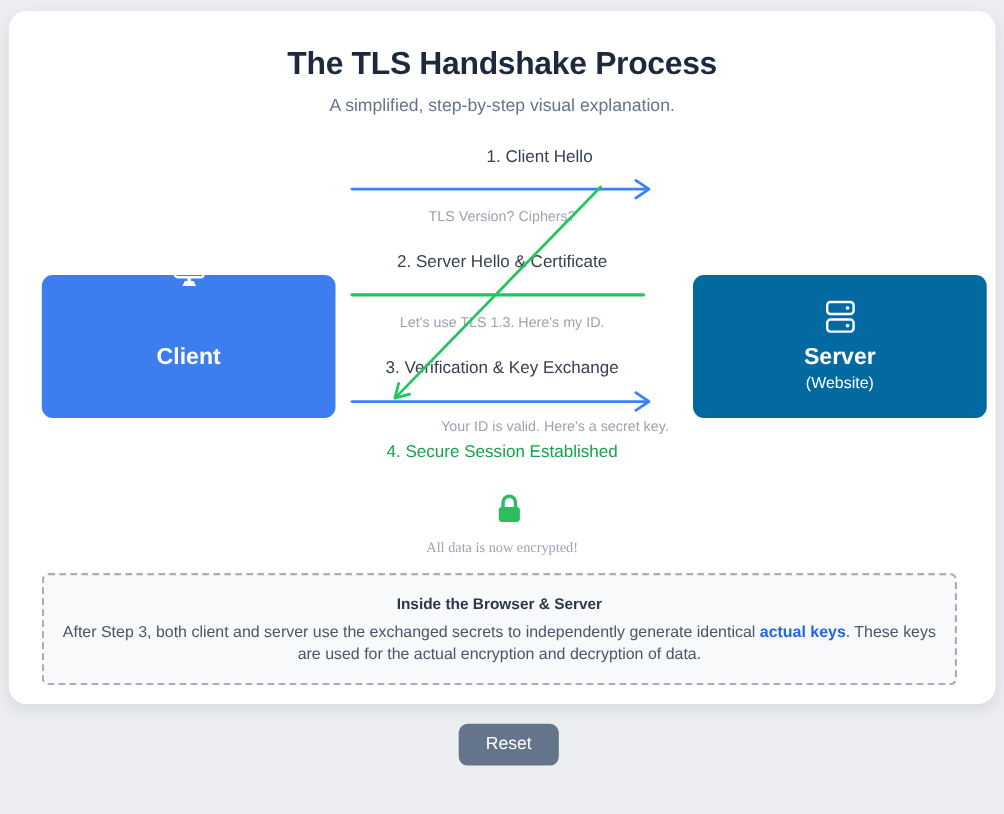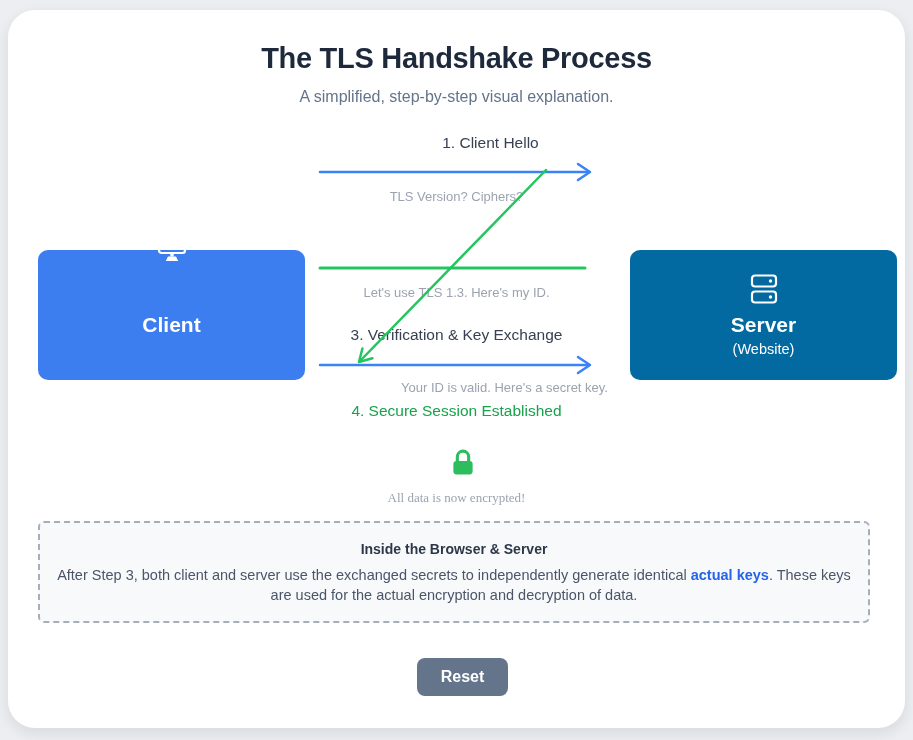--- a/index.html
+++ b/index.html
@@ -5,23 +5,23 @@
   html,body{margin:0;padding:0;}
   body{
     width:913px;height:740px;
     background:#eceef1;
     font-family:"Liberation Sans", sans-serif;
     position:relative;
     overflow:hidden;
   }
   .card{
     position:absolute;left:8px;top:10px;
-    width:897px;height:718px;
+    width:897px;height:630px;
     background:#ffffff;
-    border-radius:27px;
+    border-radius:16px;
     box-shadow:0 5px 14px rgba(30,41,59,.10);
   }
   .abs{position:absolute;}
   .ctr{left:0;width:100%;text-align:center;}
   .page-title{
     top:32px;font-size:29px;font-weight:800;color:#1e293b;letter-spacing:-.3px;
   }
   .page-subtitle{
     top:78px;font-size:16px;color:#64748b;
   }
@@ -54,36 +54,37 @@
     text-align:center;padding-top:18px;
   }
   .info-title{font-size:14px;font-weight:700;color:#2d3748;margin:0 0 8px 0;}
   .info-text{
     width:815px;margin:0 auto;font-size:14.5px;line-height:20px;color:#4a5568;
   }
   .info-text .hl{color:#2563eb;font-weight:700;}
   .reset-btn{
     left:409px;top:648px;width:91px;height:38px;
     background:#64748b;border:none;border-radius:8px;
-    color:#ffffff;font-size:16px;font-weight:700;
+    color:#ffffff;font-size:16px;font-weight:400;
     font-family:"Liberation Sans", sans-serif;
     cursor:pointer;
   }
 </style>
 </head>
 <body>
 
 <div class="card">
 
   <div class="abs ctr page-title">The TLS Handshake Process</div>
   <div class="abs ctr page-subtitle">A simplified, step-by-step visual explanation.</div>
 
   <div class="abs ctr step-label t-s1l">1. Client Hello</div>
   <div class="abs ctr step-detail t-s1d">TLS Version? Ciphers?</div>
 
+  <div class="abs ctr step-label t-s2l">2. Server Hello &amp; Certificate</div>
   <div class="abs ctr step-detail t-s2d">Let's use TLS 1.3. Here's my ID.</div>
 
   <div class="abs ctr step-label t-s3l">3. Verification &amp; Key Exchange</div>
   <div class="abs ctr step-detail t-s3d">Your ID is valid. Here's a secret key.</div>
 
   <div class="abs ctr step-label secure t-s4l">4. Secure Session Established</div>
   <div class="abs ctr step-detail t-s4d">All data is now encrypted!</div>
 
   <div class="abs lock-wrap">
     <svg width="34" height="34" viewBox="0 0 24 24">

